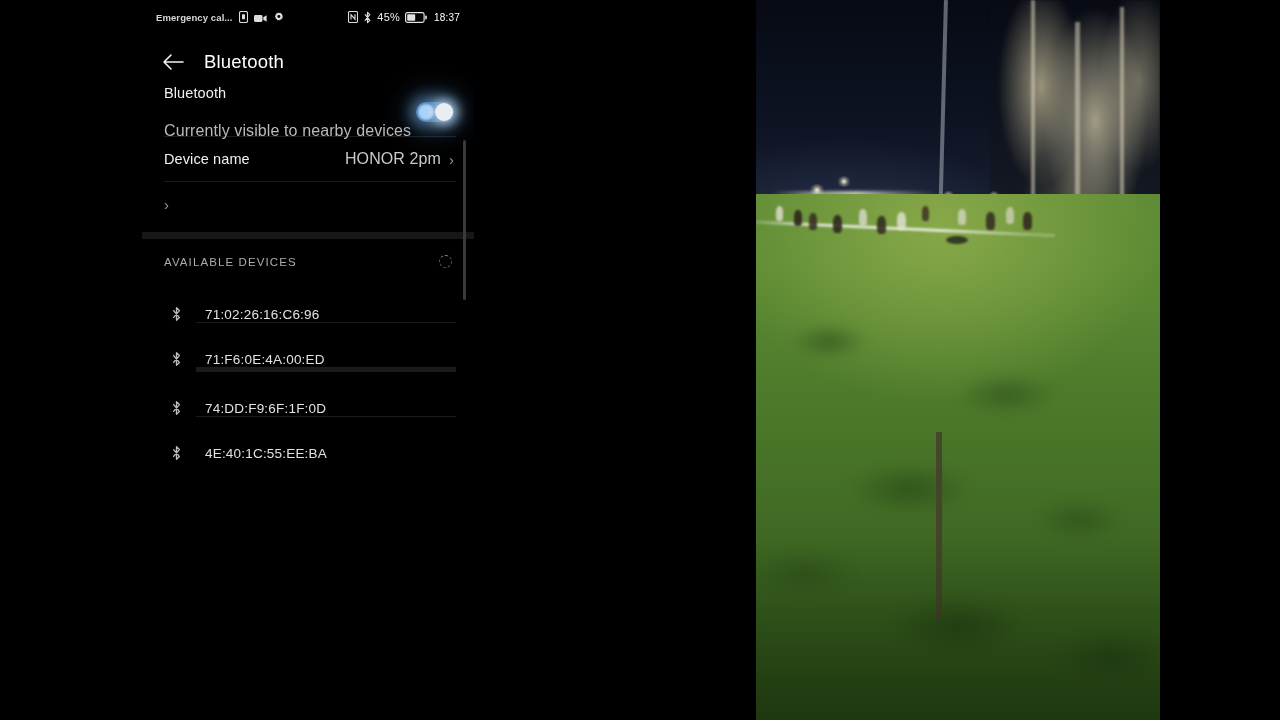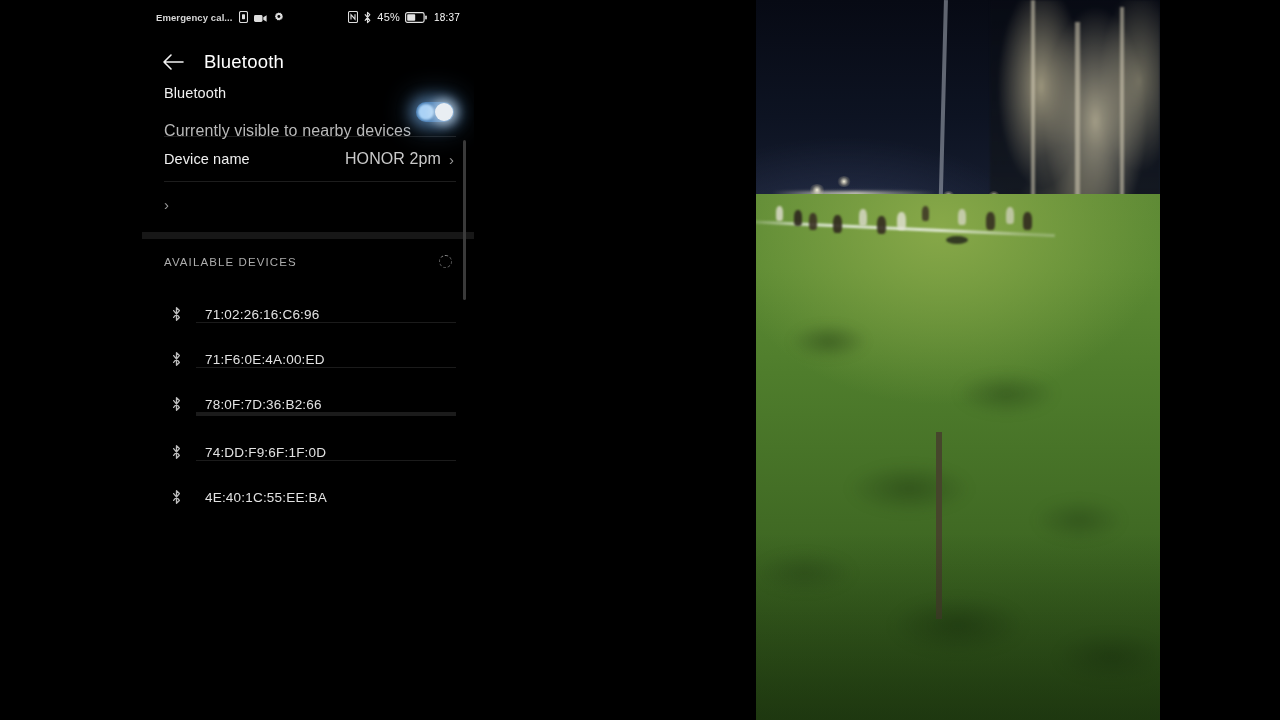--- a/index.html
+++ b/index.html
@@ -319,28 +319,20 @@
           <div class="dev-div"></div>
           <div class="dev-row">
             <span class="dev-ico">
               <svg width="11" height="16" viewBox="0 0 9 14">
                 <path d="M2 4 L7 10 L4.5 12.5 L4.5 1.5 L7 4 L2 10" fill="none" stroke="#bdbdbd" stroke-width="1.15" stroke-linejoin="round" stroke-linecap="round"></path>
               </svg>
             </span>
             <span class="dev-name">71:F6:0E:4A:00:ED</span>
           </div>
           <div class="dev-div"></div>
-          <div class="dev-row">
-            <span class="dev-ico">
-              <svg width="11" height="16" viewBox="0 0 9 14">
-                <path d="M2 4 L7 10 L4.5 12.5 L4.5 1.5 L7 4 L2 10" fill="none" stroke="#bdbdbd" stroke-width="1.15" stroke-linejoin="round" stroke-linecap="round"></path>
-              </svg>
-            </span>
-            <span class="dev-name">78:0F:7D:36:B2:66</span>
-          </div>
           <div class="dev-div"></div>
           <div class="dev-div"></div>
           <div class="dev-div"></div>
           <div class="dev-div"></div>
           <div class="dev-row">
             <span class="dev-ico">
               <svg width="11" height="16" viewBox="0 0 9 14">
                 <path d="M2 4 L7 10 L4.5 12.5 L4.5 1.5 L7 4 L2 10" fill="none" stroke="#bdbdbd" stroke-width="1.15" stroke-linejoin="round" stroke-linecap="round"></path>
               </svg>
             </span>

